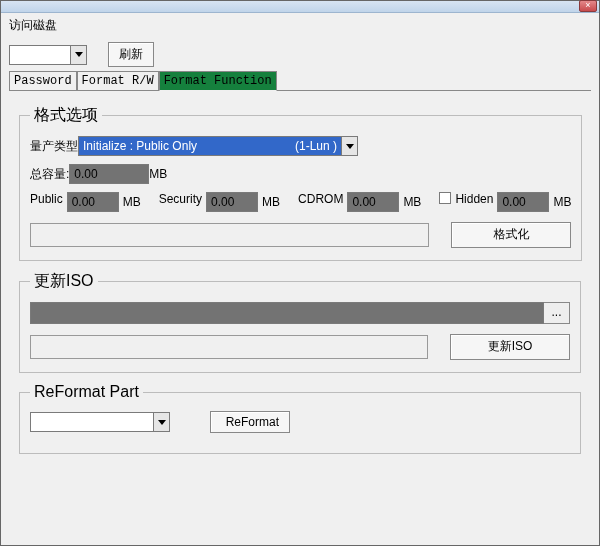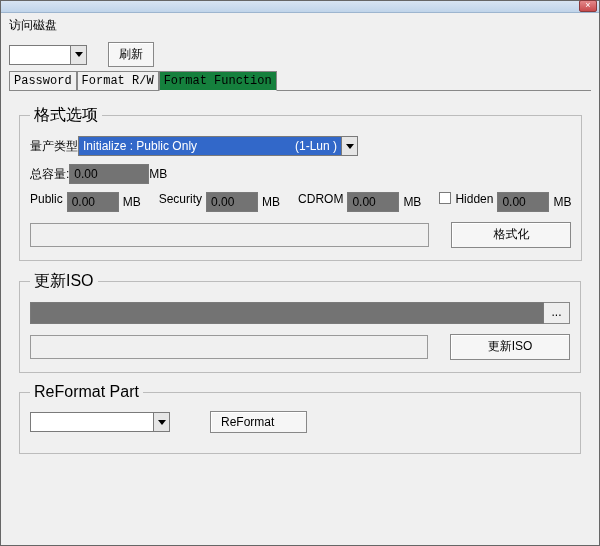--- a/index.html
+++ b/index.html
@@ -328,19 +328,19 @@
 
       <fieldset class="group">
         <legend>ReFormat Part</legend>
         <div class="row" style="gap:40px">
           <div class="combo" style="width:140px">
             <div class="combo-text" style="flex:1"></div>
             <div class="combo-btn">
               <div class="arrow-down"></div>
             </div>
           </div>
-          <div class="btn" style="width:97px;text-align:left">ReFormat</div>
+          <div class="btn" style="width:80px;text-align:right">ReFormat</div>
         </div>
       </fieldset>
 
     </div>
   </div>
 </div>
 
 </body></html>

